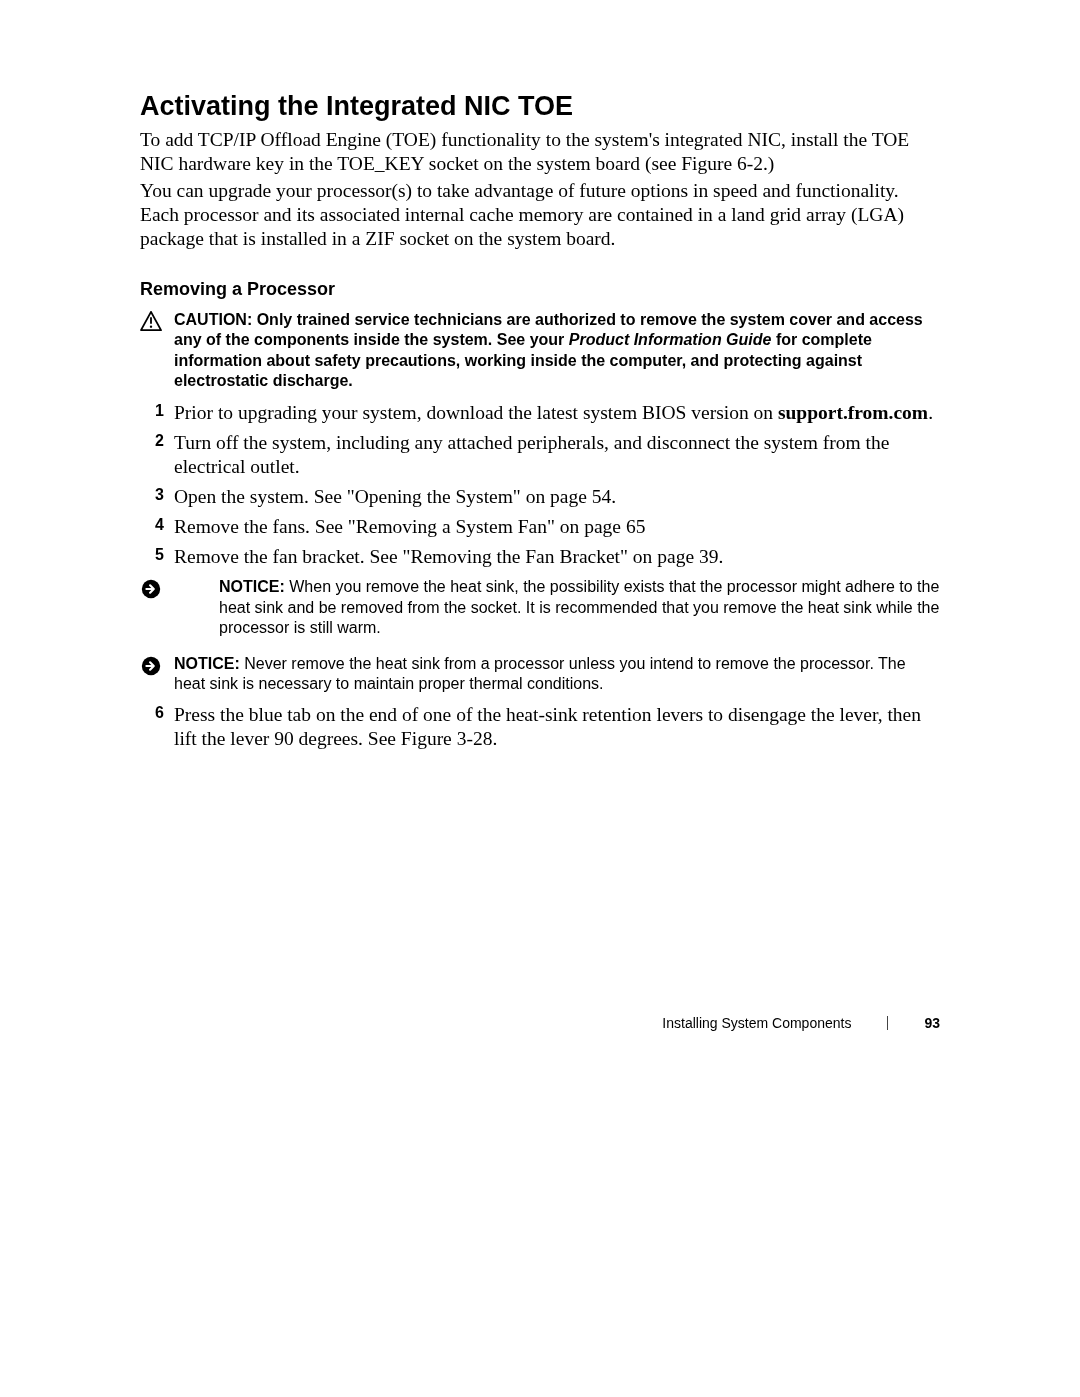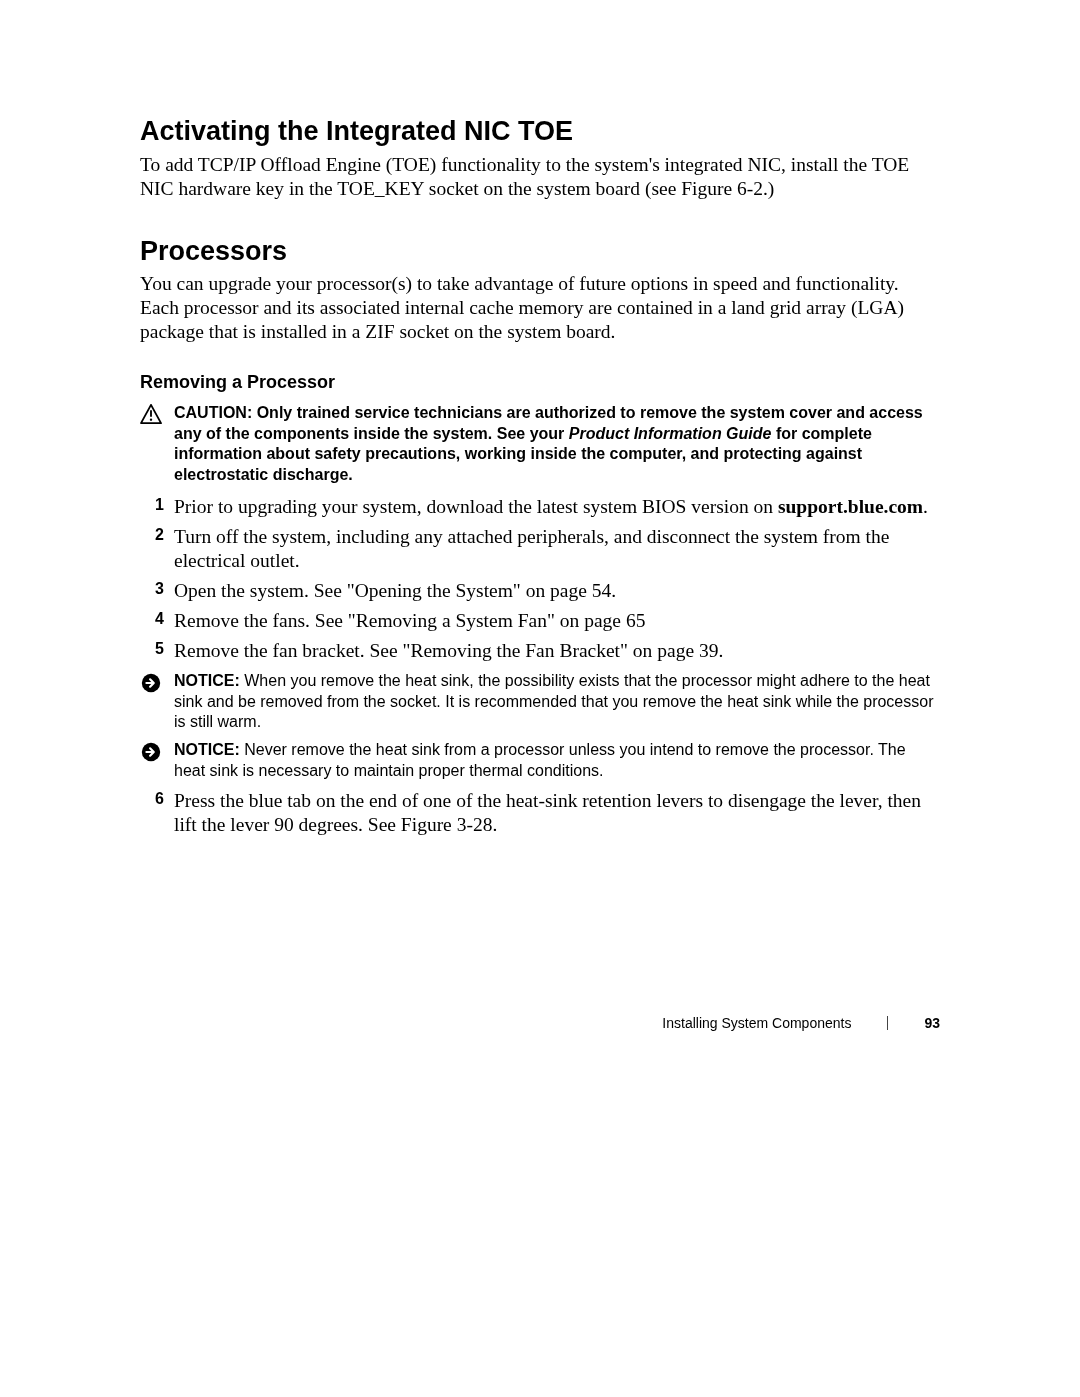--- a/index.html
+++ b/index.html
@@ -9,21 +9,21 @@
     width: 1080px;
     height: 1397px;
     font-family: "Times New Roman", Times, serif;
     color: #000;
   }
   .page {
     position: relative;
     box-sizing: border-box;
     width: 1080px;
     height: 1127px;
-    padding: 117px 140px 0 140px;
+    padding: 92px 140px 0 140px;
   }
   h2.section-heading {
     font-family: Arial, Helvetica, sans-serif;
     font-weight: 700;
     font-size: 27px;
     margin: 0 0 6px 0;
     line-height: 1.1;
   }
   h2.section-heading.second {
     margin-top: 36px;
@@ -108,21 +108,20 @@
   .notice-icon svg { display:block; }
 </style>
 </head>
 <body>
 
 <div class="page">
 
   <h2 class="section-heading">Activating the Integrated NIC TOE</h2>
   <p class="body-text">To add TCP/IP Offload Engine (TOE) functionality to the system's integrated NIC, install the TOE NIC hardware key in the TOE_KEY socket on the system board (see Figure 6-2.)</p>
 
-  <h2 class="section-heading second">Processors</h2>
   <p class="body-text">You can upgrade your processor(s) to take advantage of future options in speed and functionality. Each processor and its associated internal cache memory are contained in a land grid array (LGA) package that is installed in a ZIF socket on the system board.</p>
 
   <h3 class="subheading">Removing a Processor</h3>
 
   <div class="block">
     <div class="icon-cell caution-icon">
       <svg width="22" height="20" viewBox="0 0 24 22">
         <path d="M12 1 L23 21 L1 21 Z" fill="none" stroke="#000" stroke-width="2" stroke-linejoin="round"></path>
         <line x1="12" y1="7" x2="12" y2="14" stroke="#000" stroke-width="2"></line>
         <circle cx="12" cy="17.2" r="1.3" fill="#000"></circle>
@@ -134,21 +133,21 @@
       <span class="italic">Product Information Guide</span>
       <span>for complete information about safety precautions, working inside the computer, and protecting against electrostatic discharge.</span>
     </div>
   </div>
 
   <div class="block" style="margin-top:10px;">
     <div class="icon-cell num">
         <span class="step-num">1</span>
       </div>
     <div class="step-text">
-      <span>Prior to upgrading your system, download the latest system BIOS version on </span><span class="bold-link">support.blue.com</span><span>.</span>
+      <span>Prior to upgrading your system, download the latest system BIOS version on </span><span class="bold-link">support.from.com</span><span>.</span>
     </div>
   </div>
 
   <div class="block">
     <div class="icon-cell num">
         <span class="step-num">2</span>
       </div>
     <div class="step-text">Turn off the system, including any attached peripherals, and disconnect the system from the electrical outlet.</div>
   </div>
 
@@ -166,34 +165,34 @@
     <div class="step-text">Remove the fans. See "Removing a System Fan" on page 65</div>
   </div>
 
   <div class="block">
     <div class="icon-cell num">
         <span class="step-num">5</span>
       </div>
     <div class="step-text">Remove the fan bracket. See "Removing the Fan Bracket" on page 39.</div>
   </div>
 
-  <div class="block" style="margin-top:8px;">
+  <div class="block" style="margin-top:8px;gap:45px;">
     <div class="icon-cell notice-icon">
       <svg width="22" height="22" viewBox="0 0 24 24">
         <circle cx="12" cy="12" r="10" fill="#000"></circle>
         <path d="M7 12 L13 12 M11 8 L15 12 L11 16" fill="none" stroke="#fff" stroke-width="2.4" stroke-linecap="round" stroke-linejoin="round"></path>
       </svg>
     </div>
     <div class="notice-text">
       <strong>NOTICE:</strong>
       <span>When you remove the heat sink, the possibility exists that the processor might adhere to the heat sink and be removed from the socket. It is recommended that you remove the heat sink while the processor is still warm.</span>
     </div>
   </div>
 
-  <div class="block" style="margin-top:8px;">
+  <div class="block" style="margin-top:15px;">
     <div class="icon-cell notice-icon">
       <svg width="22" height="22" viewBox="0 0 24 24">
         <circle cx="12" cy="12" r="10" fill="#000"></circle>
         <path d="M7 12 L13 12 M11 8 L15 12 L11 16" fill="none" stroke="#fff" stroke-width="2.4" stroke-linecap="round" stroke-linejoin="round"></path>
       </svg>
     </div>
     <div class="notice-text">
       <strong>NOTICE:</strong>
       <span>Never remove the heat sink from a processor unless you intend to remove the processor. The heat sink is necessary to maintain proper thermal conditions.</span>
     </div>

